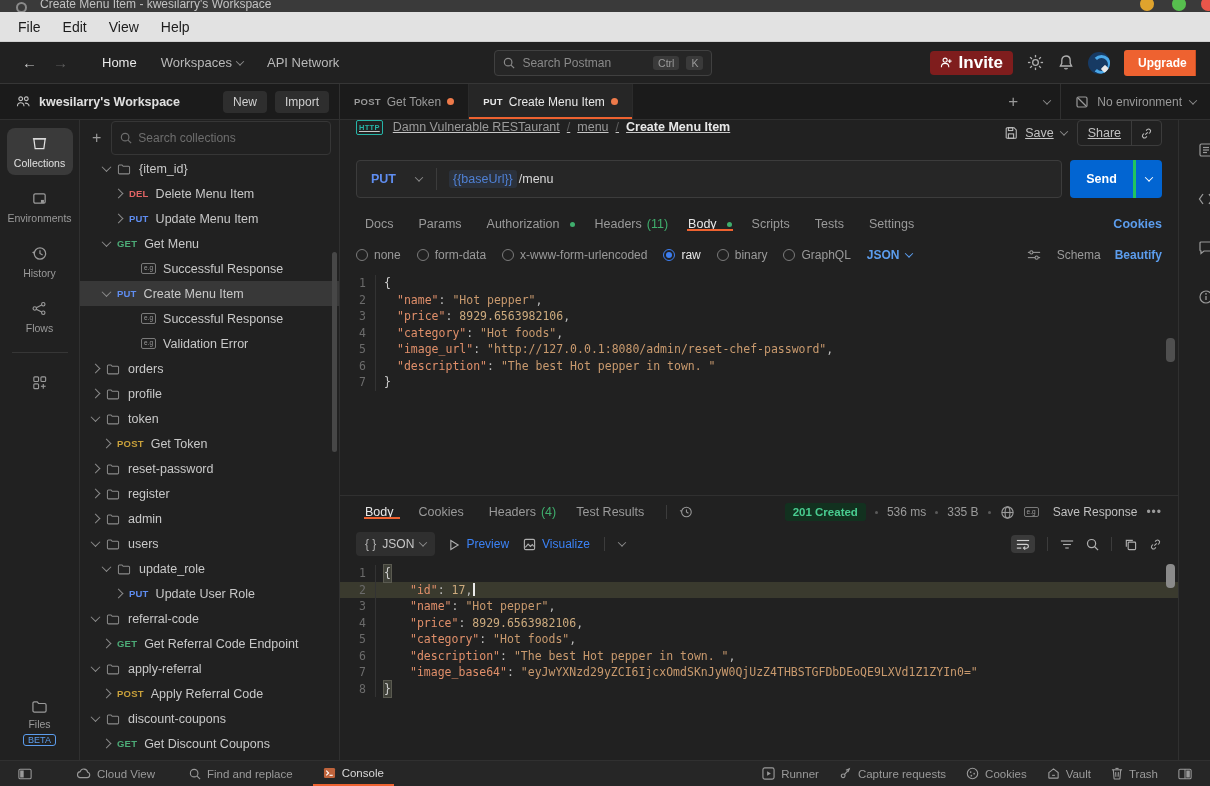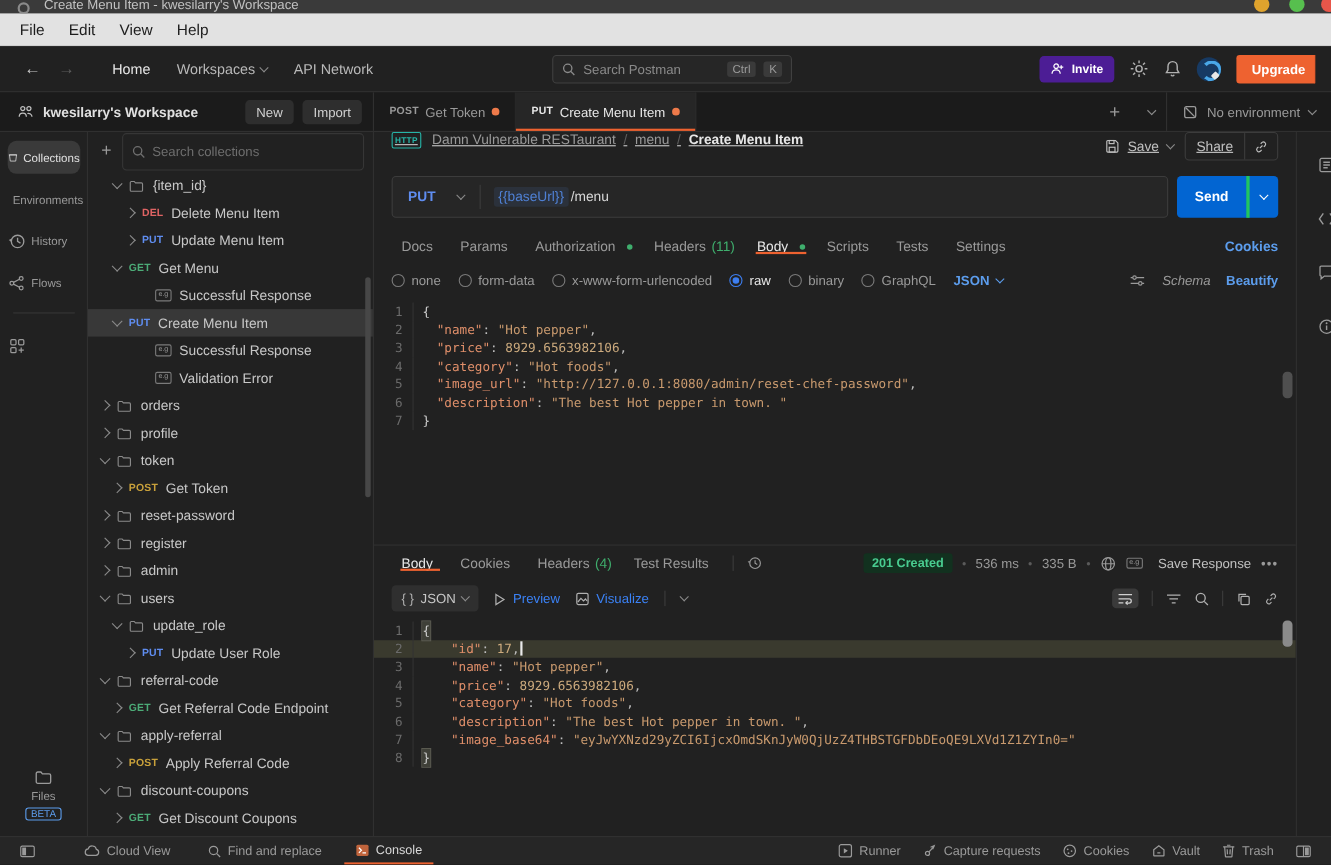--- a/index.html
+++ b/index.html
@@ -24,21 +24,21 @@
   .header { height:42px; background:#212121; border-bottom:1px solid #363636; display:flex; align-items:center; padding:0 14px; }
   .hdr-arrow { font-size:15px; padding:0 8px; color:#c9c9c9; }
   .hdr-arrow.dim { color:#5d5d5d; }
   .hdr-nav { display:flex; align-items:center; gap:4px; margin-left:16px; }
   .hdr-nav .ni { font-size:13px; color:#b9b9b9; padding:5px 10px; border-radius:4px; display:flex; align-items:center; gap:5px; }
   .hdr-nav .ni.first { color:#e8e8e8; }
   .searchbox { margin-left:auto; margin-right:auto; width:218px; height:26px; background:#262626; border:1px solid #404040; border-radius:4px; display:flex; align-items:center; padding:0 8px; gap:7px; position:relative; left:-36px;}
   .searchbox .ph { font-size:12px; color:#8a8a8a; flex:1; }
   .kbd { font-size:10.5px; color:#9a9a9a; background:#3a3a3a; border-radius:3px; padding:1px 5px; }
   .hdr-right { display:flex; align-items:center; gap:14px; }
-  .btn-invite { background:#4c1d95; color:#fff; font-size:11px; font-weight:600; height:24px; border-radius:4px; display:flex; align-items:center; gap:6px; padding:0 10px; }
+  .btn-invite { background:#7f1d1d; color:#fff; font-size:17px; font-weight:600; height:24px; border-radius:4px; display:flex; align-items:center; gap:6px; padding:0 10px; }
   .hdr-ic { color:#b0b0b0; }
   .avatar { width:22px; height:22px; border-radius:50%; background:#173a63; position:relative; overflow:hidden; }
   .avatar:before { content:""; position:absolute; left:4px; top:3px; width:13px; height:13px; border-radius:50%; border:3px solid #4aa8e8; border-left-color:transparent; }
   .avatar:after { content:""; position:absolute; right:2px; bottom:2px; width:6px; height:6px; background:#e8e8e8; border-radius:1px; transform:rotate(45deg); }
   .btn-upgrade { background:#ee6230; color:#fff; font-size:12px; font-weight:600; height:26px; display:flex; align-items:center; padding:0 14px; border-radius:3px 0 0 3px; border-right:1px solid #c94f24; width:72px; }
 
   
   .wsbar { height:36px; background:#1b1b1b; border-bottom:1px solid #303030; display:flex; align-items:stretch; }
   .ws-left { width:340px; border-right:1px solid #303030; display:flex; align-items:center; padding:0 10px 0 16px; gap:8px; }
   .ws-name { font-size:12.5px; color:#e0e0e0; font-weight:600; flex:1; white-space:nowrap; overflow:hidden; }
@@ -51,21 +51,21 @@
   .tab-dot { width:7px; height:7px; border-radius:50%; background:#ee7a4a; }
   .tab-plus { color:#9a9a9a; font-size:17px; padding:0 12px; display:flex; align-items:center; }
   .ws-right { display:flex; align-items:center; gap:10px; padding:0 14px; margin-left:auto; }
   .env-sel { display:flex; align-items:center; gap:8px; border-left:1px solid #303030; padding-left:14px; height:100%; color:#9a9a9a; font-size:12px; }
 
   
   .main { height:640px; display:flex; }
 
   
   .rail { width:80px; border-right:1px solid #303030; display:flex; flex-direction:column; align-items:center; padding-top:8px; position:relative; }
-  .rail-item { width:66px; padding:7px 0 6px; display:flex; flex-direction:row; align-items:center; gap:5px; color:#9a9a9a; font-size:10.5px; border-radius:8px; margin-bottom:8px; }
+  .rail-item { width:66px; padding:7px 0 6px; display:flex; flex-direction:column; align-items:center; gap:5px; color:#9a9a9a; font-size:10.5px; border-radius:8px; margin-bottom:8px; }
   .rail-item.active { background:#3a3a3a; color:#e0e0e0; }
   .rail-div { width:56px; height:1px; background:#363636; margin:4px 0 14px; }
   .rail-files { position:absolute; bottom:14px; display:flex; flex-direction:column; align-items:center; gap:4px; color:#9a9a9a; font-size:10.5px; }
   .beta-badge { font-size:9px; color:#5c9ded; border:1px solid #5c9ded; border-radius:3px; padding:0px 4px; }
 
   
   .sidebar { width:260px; border-right:1px solid #303030; display:flex; flex-direction:column; position:relative; }
   .sb-top { height:36px; display:flex; align-items:center; padding:0 8px; gap:6px; }
   .sb-plus { color:#9a9a9a; font-size:16px; padding:0 4px; }
   .sb-search { flex:1; height:34px; border:1px solid #363636; border-radius:4px; display:flex; align-items:center; gap:6px; padding:0 8px; color:#6e6e6e; font-size:12px; }
@@ -732,21 +732,21 @@
           <span class="radio-it">
             <span class="rc"></span>
             <span>GraphQL</span>
           </span>
         </span>
       <span class="lang-sel">
         <span>JSON</span>
         <span class="chev2 chev-d" style="border-color:#5c9ded;"></span>
       </span>
       <div class="body-right">
-        <span style="display:flex;align-items:center;gap:16px;font-style:italic;">
+        <span style="display:flex;align-items:center;gap:16px;">
           <svg width="14" height="12" viewBox="0 0 16 13">
               <line x1="1" y1="3.5" x2="15" y2="3.5" stroke="#9a9a9a" stroke-width="1.2"></line>
               <circle cx="5" cy="3.5" r="1.8" fill="#212121" stroke="#9a9a9a" stroke-width="1.2"></circle>
               <line x1="1" y1="9.5" x2="15" y2="9.5" stroke="#9a9a9a" stroke-width="1.2"></line>
               <circle cx="11" cy="9.5" r="1.8" fill="#212121" stroke="#9a9a9a" stroke-width="1.2"></circle>
             </svg>
           <span>Schema</span>
         </span>
         <span class="beautify">Beautify</span>
       </div>

